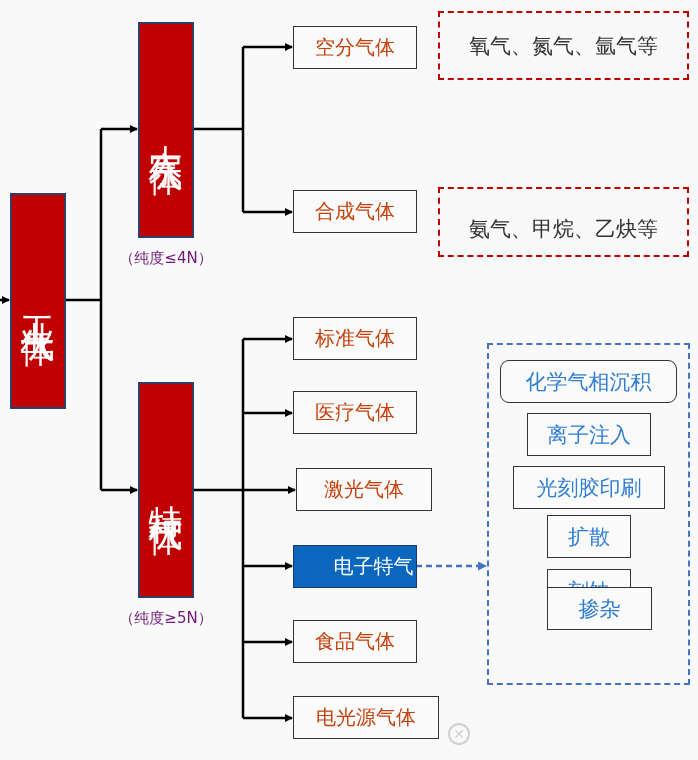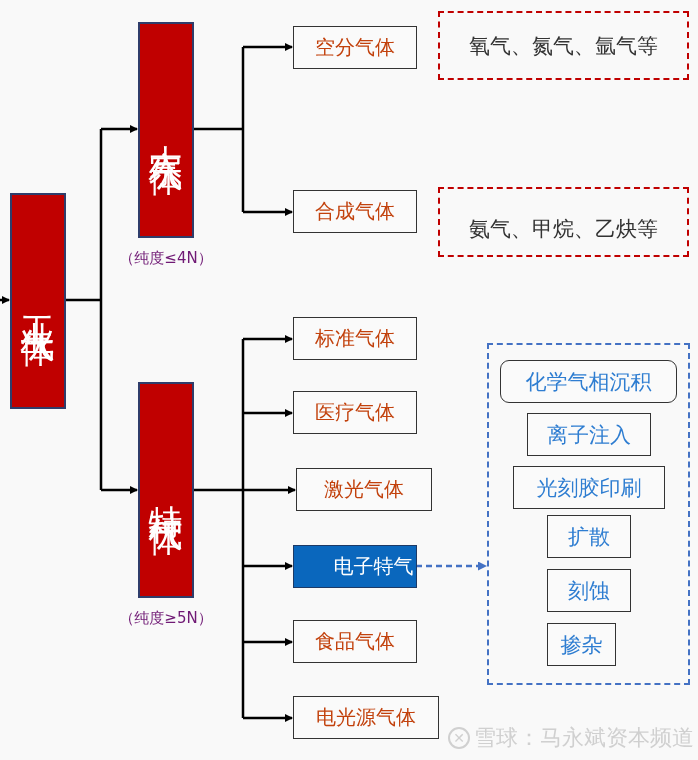--- a/index.html
+++ b/index.html
@@ -90,18 +90,17 @@
 <div class="gasbox hl" style="left:293px;top:545px;width:124px;height:43px;">电子特气</div>
 <div class="gasbox" style="left:293px;top:620px;width:124px;height:43px;">食品气体</div>
 <div class="gasbox" style="left:293px;top:696px;width:146px;height:43px;">电光源气体</div>
 
 <div class="bluedash" style="left:487px;top:343px;width:203px;height:342px;"></div>
 <div class="procbox" style="left:500px;top:360px;width:177px;border-radius:9px;">化学气相沉积</div>
 <div class="procbox" style="left:527px;top:413px;width:124px;">离子注入</div>
 <div class="procbox" style="left:513px;top:466px;width:152px;">光刻胶印刷</div>
 <div class="procbox" style="left:547px;top:515px;width:84px;">扩散</div>
 <div class="procbox" style="left:547px;top:569px;width:84px;">刻蚀</div>
-<div class="procbox" style="left:547px;top:623px;width:69px;">掺杂</div>
+<div class="procbox" style="left:547px;top:587px;width:105px;">掺杂</div>
 
 <div class="watermark">
   <span class="wm-icon">✕</span>
-  <span>雪球：马永斌资本频道</span>
 </div>
 
 </body></html>

